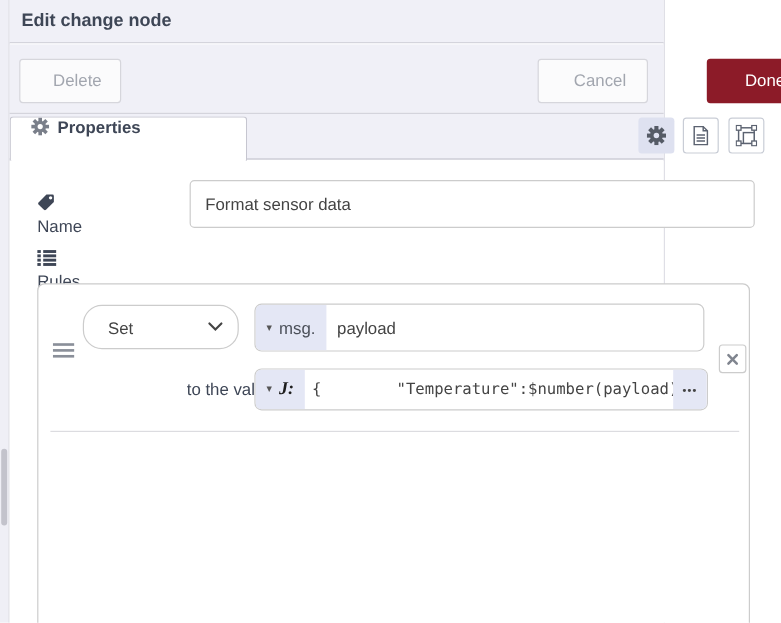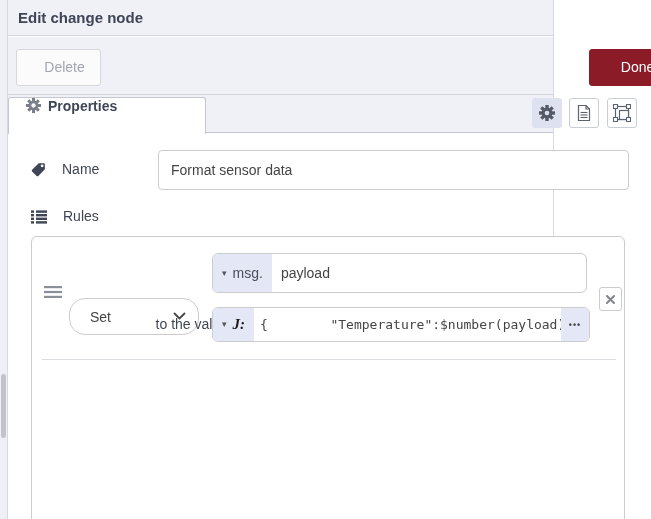--- a/index.html
+++ b/index.html
@@ -37,35 +37,35 @@
     border:1px solid #C6C6D0;border-bottom:none;border-radius:3px 3px 0 0;box-sizing:border-box;
     display:flex;padding-left:17px;gap:7px;z-index:2;cursor:pointer;}
   .tab-label{font-size:14px;font-weight:bold;color:#3E4656;}
   .icon-btn{position:absolute;top:3px;width:30px;height:30px;box-sizing:border-box;border-radius:3px;
     display:flex;align-items:center;justify-content:center;cursor:pointer;}
   .icon-btn.active{background:#DEE1F0;}
   .icon-btn.plain{background:#fff;border:1px solid #C9CDD6;}
 
   .content{position:absolute;left:0;top:134px;width:100%;height:385px;background:#fff;}
 
-  .field-label{position:absolute;font-size:14px;color:#3E4656;display:flex;align-items:flex-end;gap:16px;}
+  .field-label{position:absolute;font-size:14px;color:#3E4656;display:flex;align-items:flex-start;gap:4px;flex-direction:column;}
   .name-label{left:23px;top:161px;}
   .name-input{position:absolute;left:150px;top:150px;width:471px;height:40px;box-sizing:border-box;
     border:1px solid #CCCCCC;border-radius:4px;padding:16px 12px;font-size:14px;color:#444;
     font-family:"Liberation Sans",sans-serif;outline:none;background:#fff;}
   .rules-label{left:23px;top:208px;}
 
   .rules-box{position:absolute;left:23px;top:236px;width:594px;height:300px;box-sizing:border-box;
     border:1px solid #CCCCCC;border-radius:6px;background:#fff;}
 
   .drag-handle{position:absolute;left:12px;top:48px;width:18px;height:14px;cursor:grab;}
 
   .select{position:absolute;left:37px;top:17px;width:130px;height:37px;box-sizing:border-box;
     border:1px solid #CCCCCC;border-radius:16px;background:#fff;display:flex;align-items:center;
-    padding:0 12px 0 20px;cursor:pointer;margin-top:44px;}
+    padding:0 12px 0 20px;cursor:pointer;}
   .select-value{flex:1;font-size:14px;color:#444;}
 
   .typed-input{position:absolute;box-sizing:border-box;border:1px solid #CCCCCC;border-radius:6px;
     background:#fff;display:flex;align-items:stretch;overflow:hidden;}
   .ti-prop{left:180px;top:16px;width:375px;height:40px;}
   .ti-expr{left:180px;top:70px;width:378px;height:35px;}
   .ti-prefix{background:#E4E7F5;display:flex;align-items:center;gap:6px;padding:0 9px;cursor:pointer;flex:0 0 auto;}
   .ti-caret{font-size:9px;color:#555;line-height:1;}
   .ti-prefix-label{font-size:14px;color:#4a4f58;text-align:right;}
   .ti-value{flex:1;display:flex;align-items:center;padding-left:9px;font-size:14px;color:#444;
@@ -94,20 +94,21 @@
 </div>
 
 <div class="dialog">
 
   <div class="dlg-header">
     <div class="dlg-title">Edit change node</div>
   </div>
 
   <div class="btn-bar">
     <div class="btn btn-delete">Delete</div>
+    <div class="btn btn-cancel">Cancel</div>
     <div class="btn btn-done">Done</div>
   </div>
 
   <div class="tab-strip">
     <div class="tab-active">
       <span>
         <svg width="15" height="15" viewBox="0 0 16 16">
           <g fill="#7A7F8A" transform="translate(8,8)">
             <rect x="-1.6" y="-8" width="3.2" height="16"></rect>
             <rect x="-1.6" y="-8" width="3.2" height="16" transform="rotate(45)"></rect>

